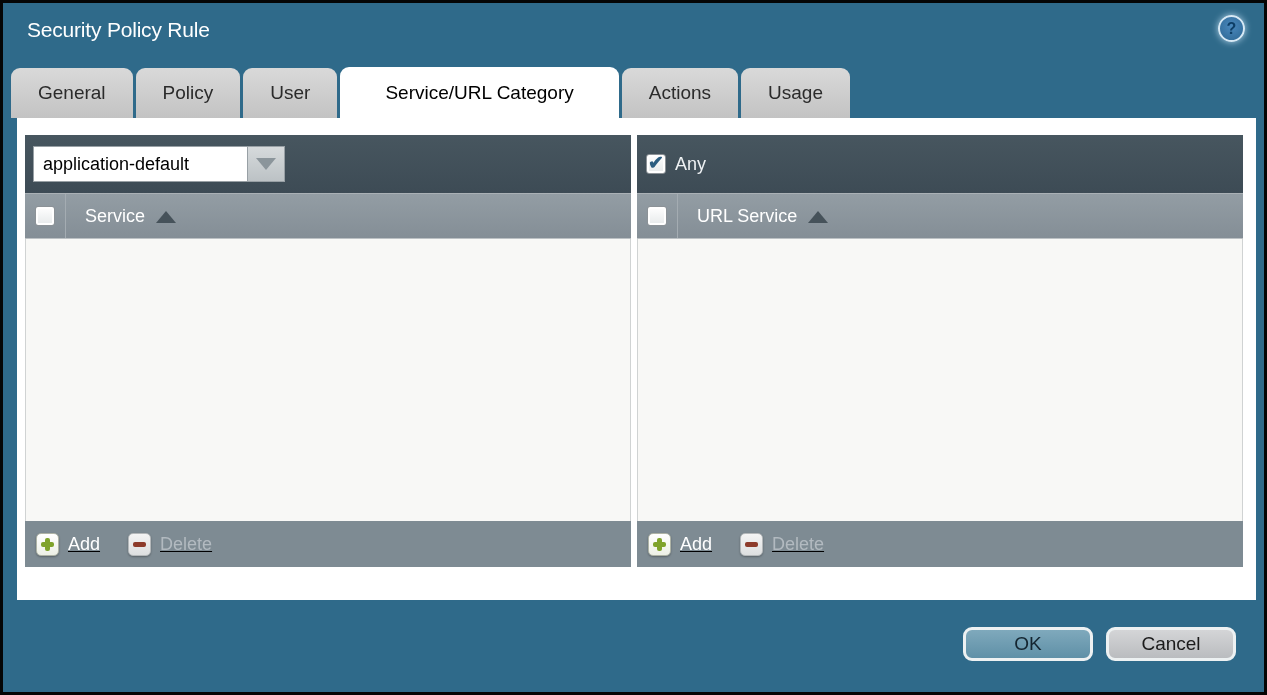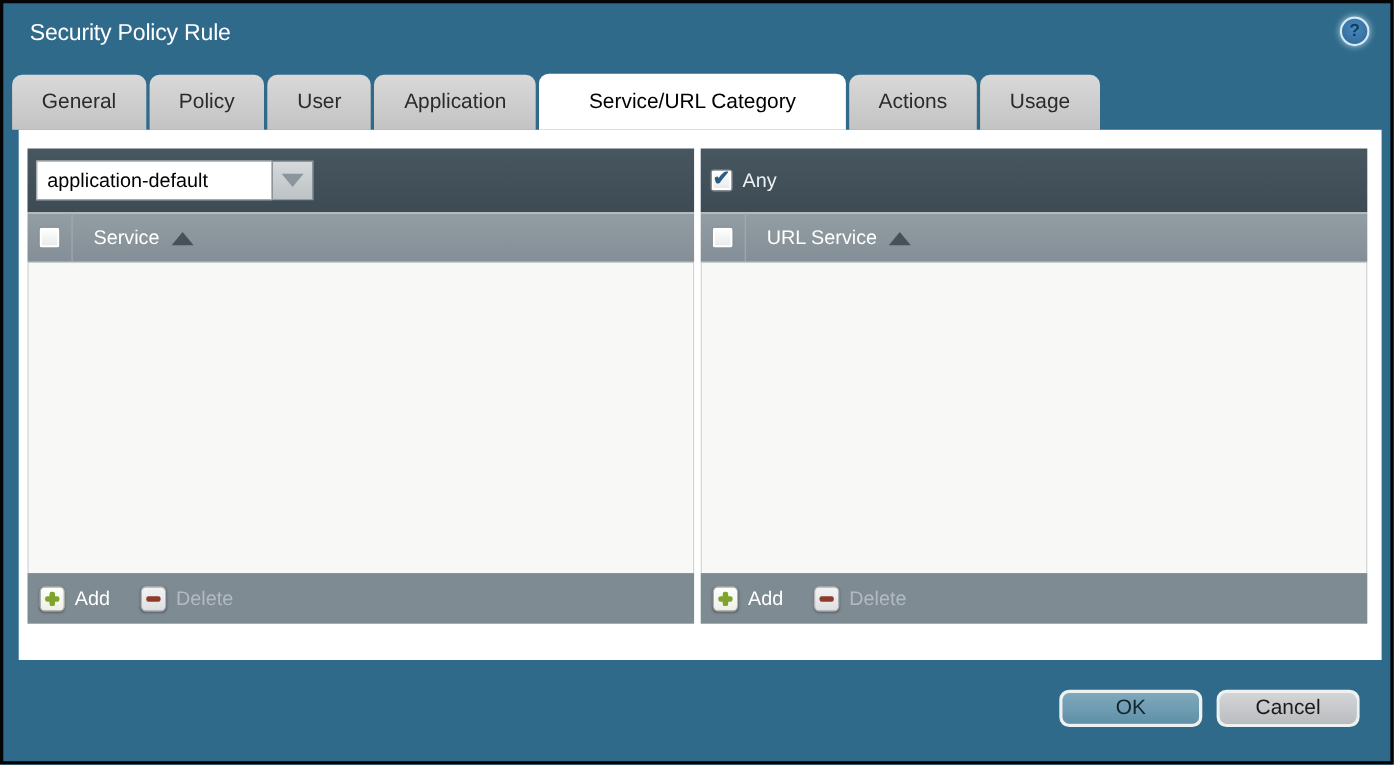--- a/index.html
+++ b/index.html
@@ -74,21 +74,21 @@
   }
   .cb-col { width:41px; align-self:stretch; display:flex; align-items:center; justify-content:center; border-right:1px solid #a4acb2; }
   .col-label { margin-left:19px; }
   .sort-asc { width:0; height:0; border-left:10px solid transparent; border-right:10px solid transparent; border-bottom:12px solid #46525a; margin-left:11px; margin-top:2px; }
 
   
   .grid-body { flex:1 1 auto; background:#f8f8f6; border-left:1px solid #d0d3d3; border-right:1px solid #d0d3d3; }
 
   
   .grid-footer {
-    height:46px; background:#7E8B93; display:flex; align-items:center; padding:0 11px; gap:28px; flex:0 0 auto;
+    height:46px; background:#7E8B93; display:flex; align-items:center; padding:0 11px; gap:28px; flex:0 0 auto;text-decoration:underline;
   }
   .action { display:flex; align-items:center; gap:9px; cursor:pointer; }
   .icon-box {
     width:23px; height:23px; border-radius:5px; position:relative;
     box-shadow:0 1px 2px rgba(0,0,0,.3);
   }
   .icon-add { background:linear-gradient(#ffffff,#edf0e6); border:1px solid #aeb3a6; }
   .icon-add::before { content:""; position:absolute; left:4px; top:8px; width:13px; height:5px; background:#7FA32B; border-radius:2px; }
   .icon-add::after  { content:""; position:absolute; left:8px; top:4px; width:5px; height:13px; background:#7FA32B; border-radius:2px; }
   .icon-del { background:linear-gradient(#f4f4f4,#dddfe0); border:1px solid #b4b8ba; }
@@ -110,21 +110,20 @@
 
 <div class="dialog">
 
   <div class="title">Security Policy Rule</div>
   <div class="help">?</div>
 
   <div class="tabs">
     <div class="tab">General</div>
     <div class="tab">Policy</div>
     <div class="tab">User</div>
-    <div class="tab">Application</div>
     <div class="tab active">Service/URL Category</div>
     <div class="tab">Actions</div>
     <div class="tab">Usage</div>
   </div>
 
   <div class="content">
 
     <div class="panel left">
       <div class="panel-toolbar">
         <div class="dropdown">

